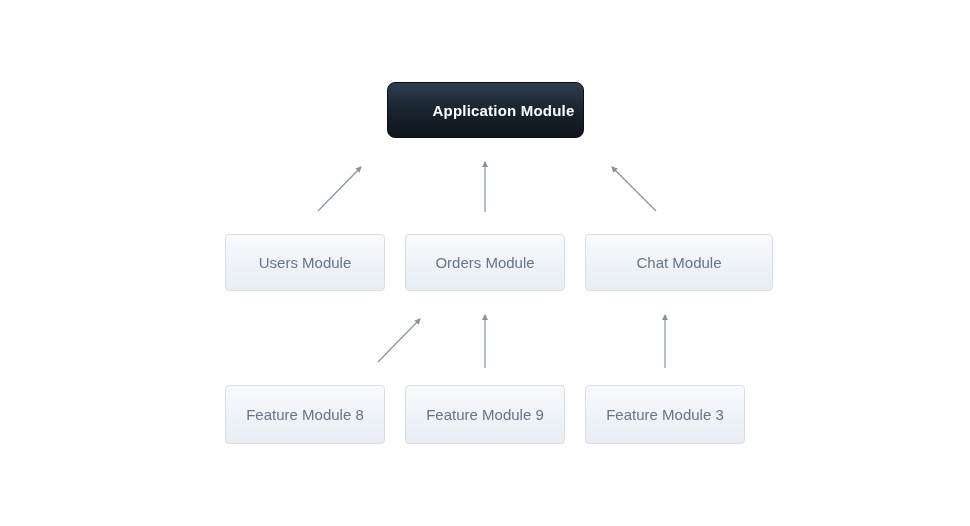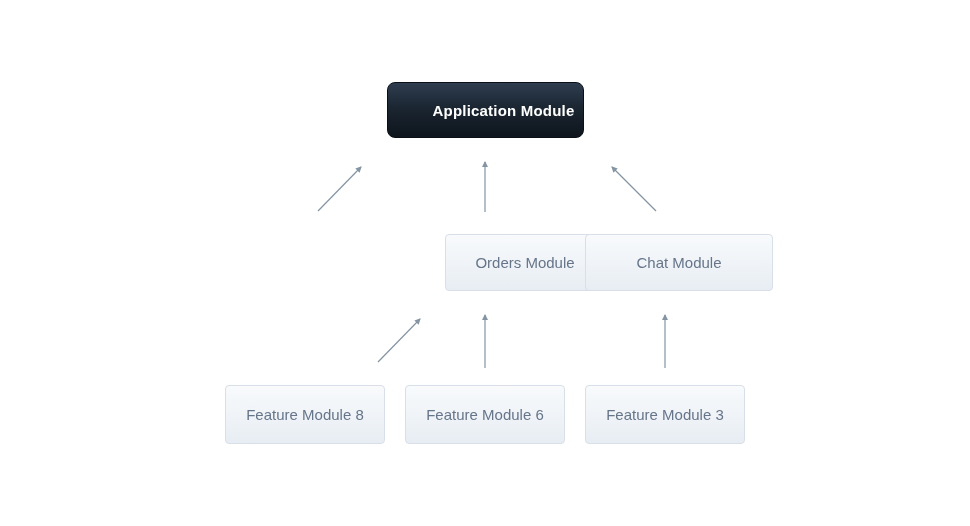--- a/index.html
+++ b/index.html
@@ -46,21 +46,21 @@
     background: linear-gradient(180deg, #f8fafc 0%, #eff3f7 55%, #e7edf3 100%);
     border: 1px solid #d8dfe8;
     border-radius: 4px;
     color: #66758a;
     font-size: 15px;
     font-weight: 500;
   }
   
   #node-application { left: 387px; top: 82px;  width: 197px; height: 56px; }
   #node-users       { left: 225px; top: 234px; width: 160px; height: 57px; }
-  #node-orders      { left: 405px; top: 234px; width: 160px; height: 57px; margin-left: 40px; }
+  #node-orders      { left: 405px; top: 234px; width: 160px; height: 57px; }
   #node-chat        { left: 585px; top: 234px; width: 188px; height: 57px; }
   #node-feature1    { left: 225px; top: 385px; width: 160px; height: 59px; }
   #node-feature2    { left: 405px; top: 385px; width: 160px; height: 59px; }
   #node-feature3    { left: 585px; top: 385px; width: 160px; height: 59px; }
 
   .arrow-line {
     stroke: #8494a3;
     stroke-width: 1.2;
   }
 </style>
@@ -82,34 +82,37 @@
 
     <line class="arrow-line" x1="378" y1="362" x2="420" y2="319" marker-end="url(#arrowhead)"></line>
     <line class="arrow-line" x1="485" y1="368" x2="485" y2="315" marker-end="url(#arrowhead)"></line>
     <line class="arrow-line" x1="665" y1="368" x2="665" y2="315" marker-end="url(#arrowhead)"></line>
   </svg>
 
   <div class="node dark" id="node-application">
     <span>Application Module</span>
   </div>
 
+  <div class="node light" id="node-users">
+    <span>Users Module</span>
+  </div>
 
   <div class="node light" id="node-orders">
     <span>Orders Module</span>
   </div>
 
   <div class="node light" id="node-chat">
     <span>Chat Module</span>
   </div>
 
   <div class="node light" id="node-feature1">
     <span>Feature Module 8</span>
   </div>
 
   <div class="node light" id="node-feature2">
-    <span>Feature Module 6</span>
+    <span>Feature Module 9</span>
   </div>
 
   <div class="node light" id="node-feature3">
     <span>Feature Module 3</span>
   </div>
 
 </div>
 
 </body></html>

